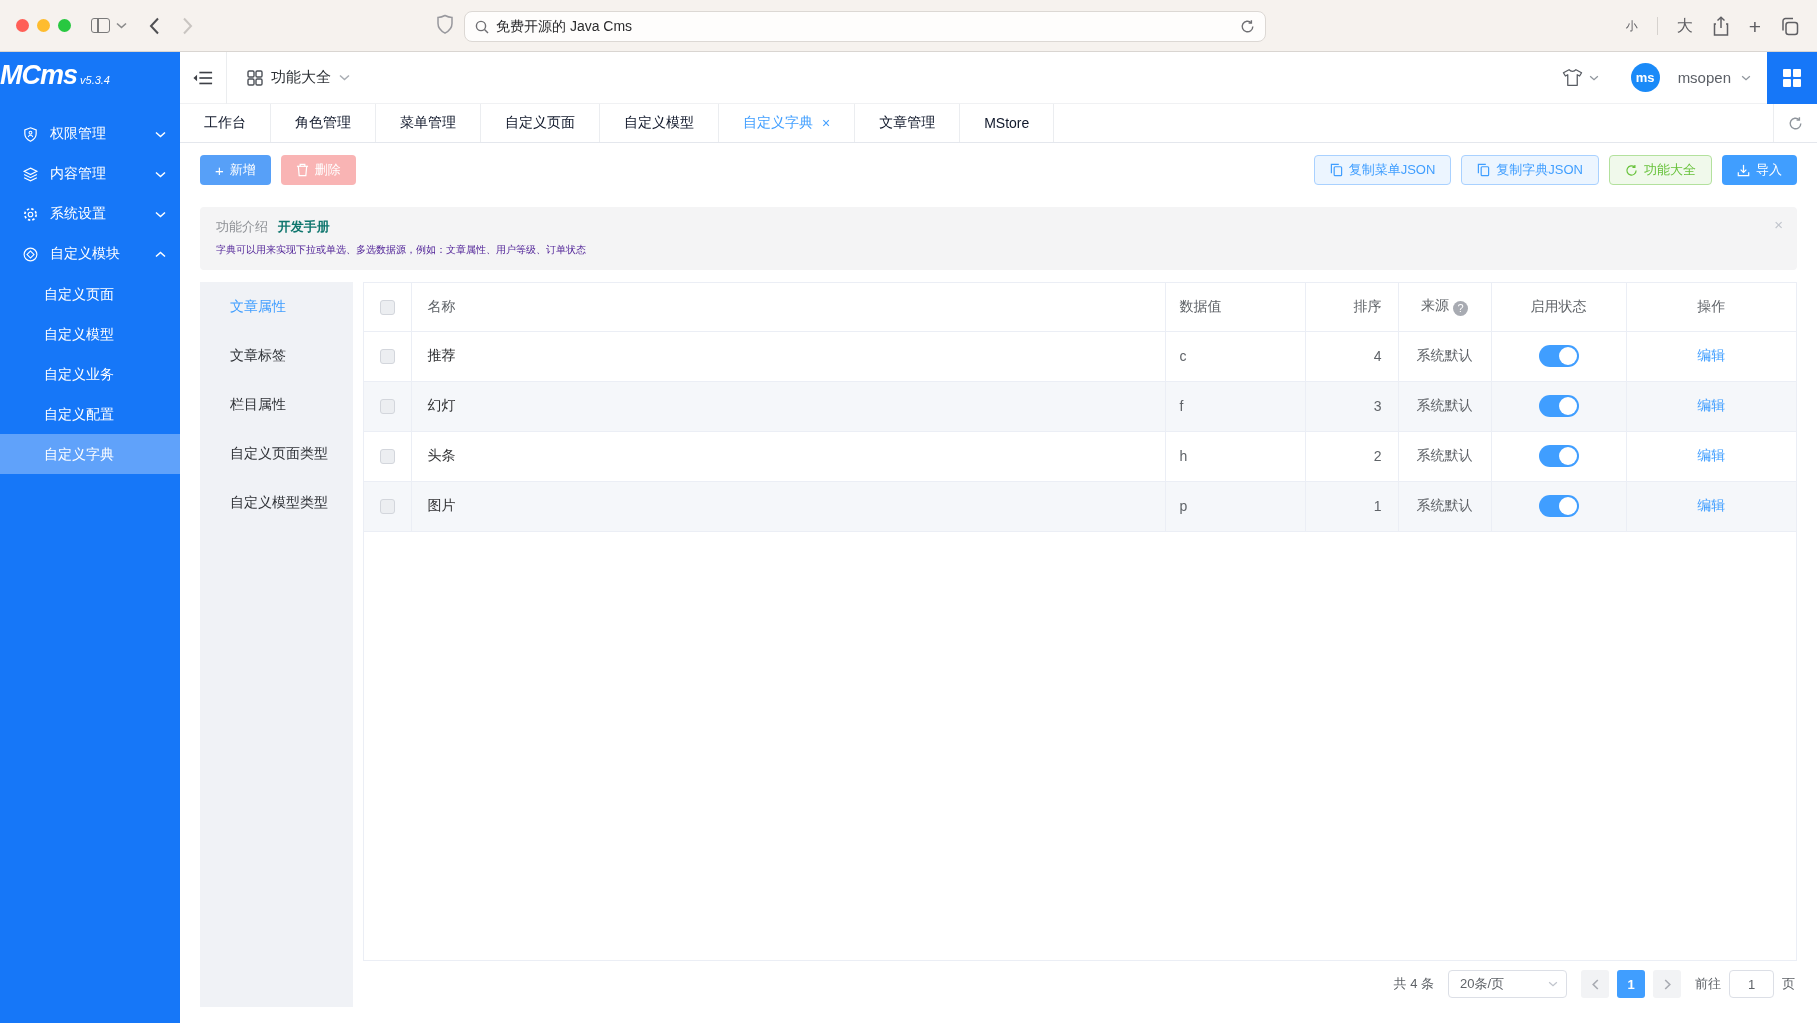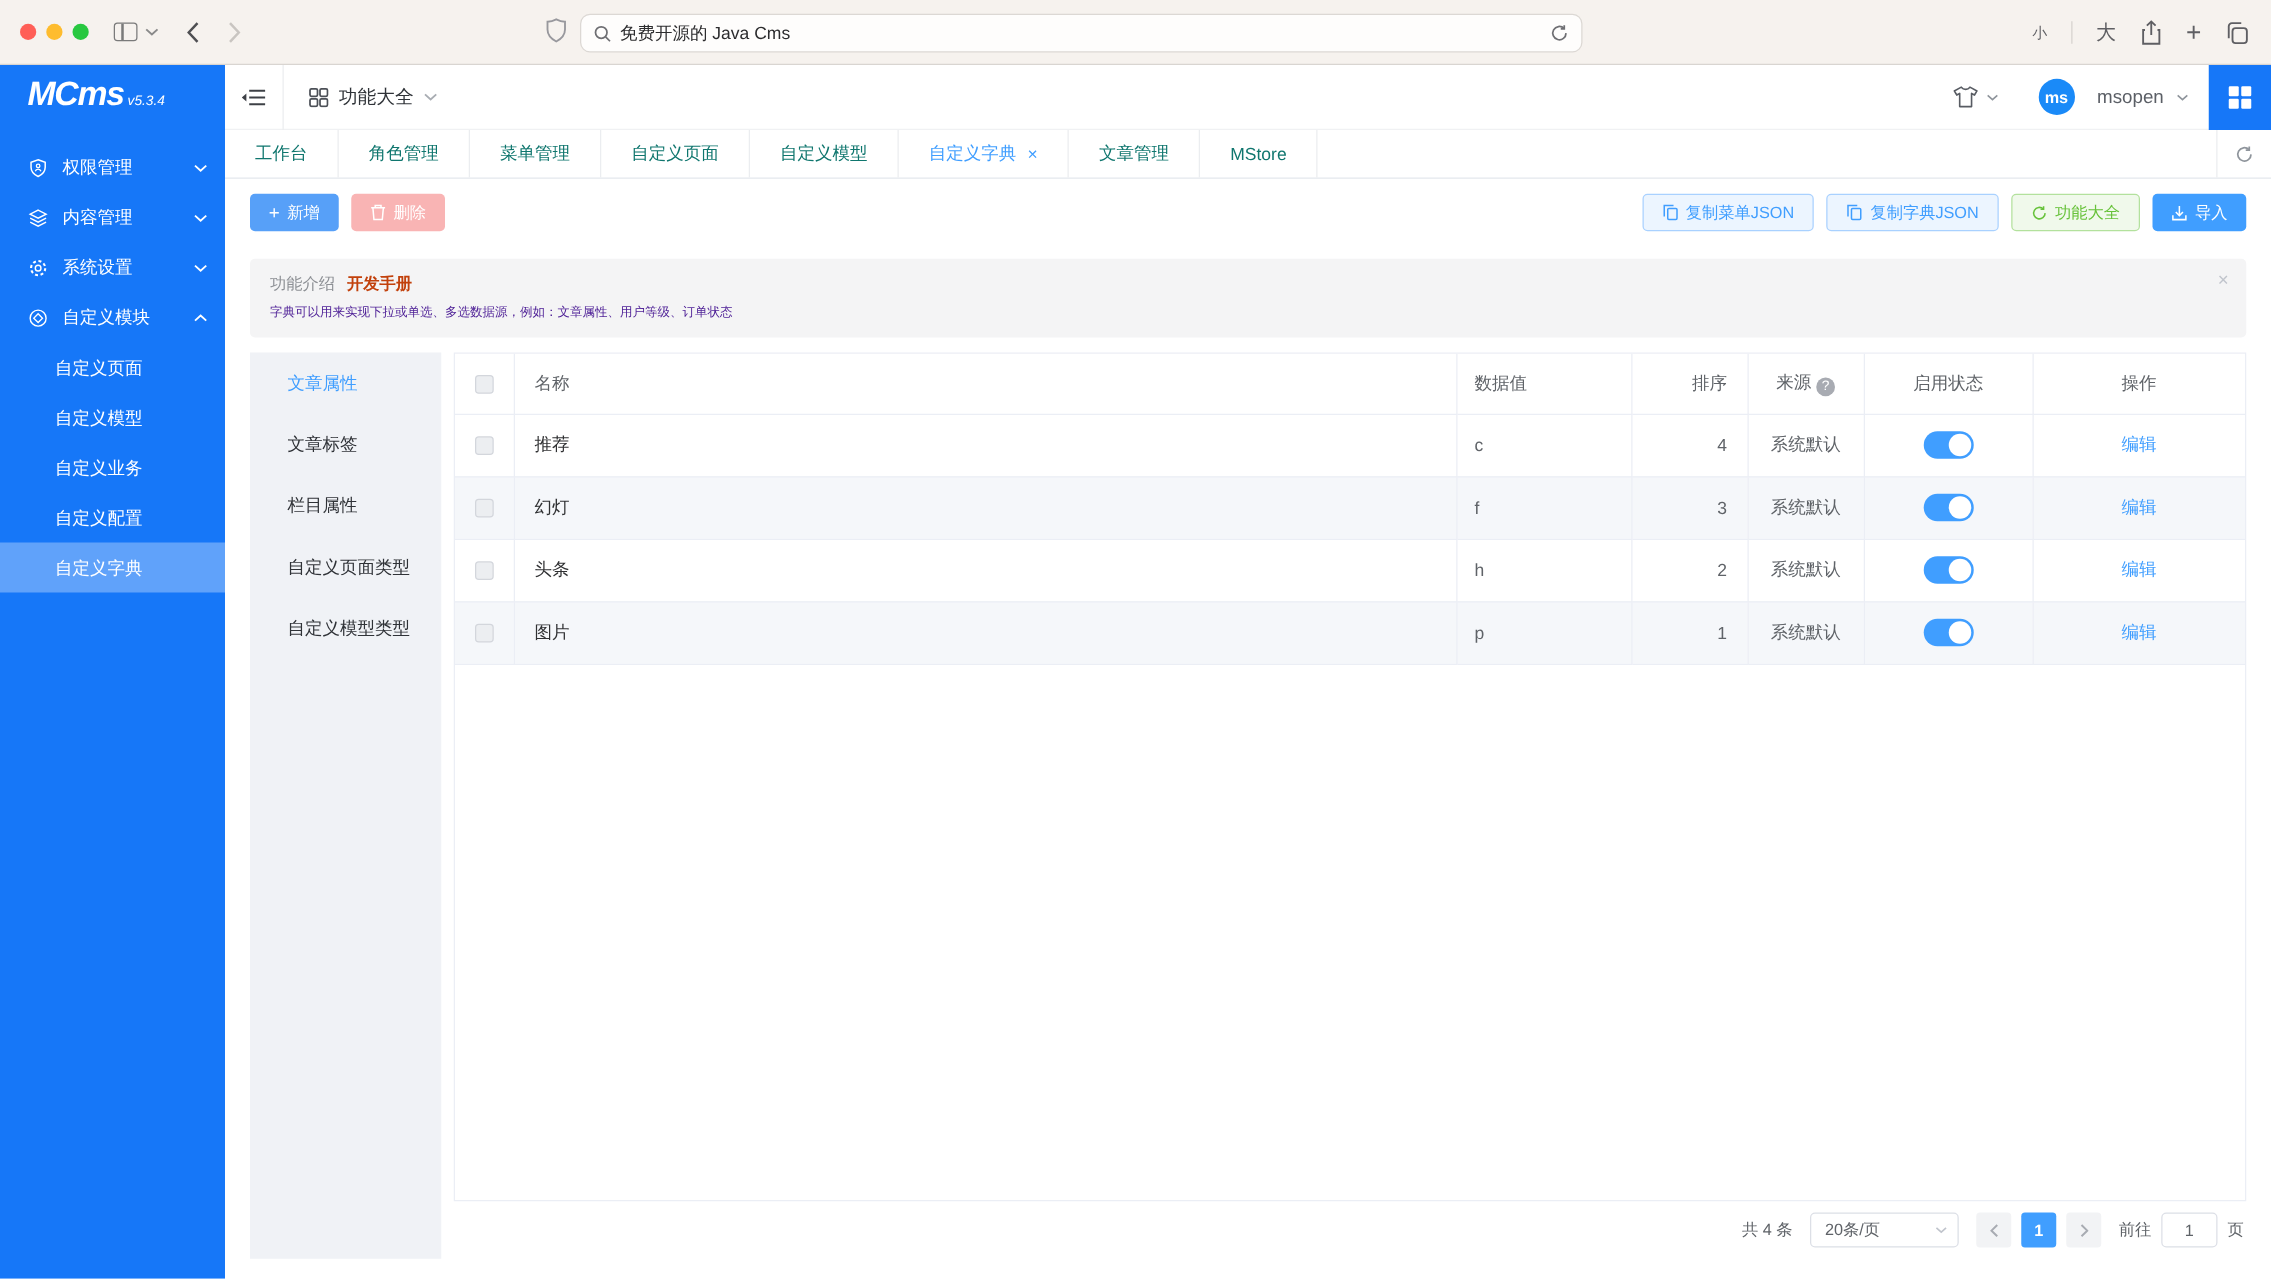--- a/index.html
+++ b/index.html
@@ -24,21 +24,21 @@
   .chrome-right { position:absolute; right:18px; top:0; height:52px; display:flex; align-items:center; gap:19px; color:#5f5f63; }
   .txtsize-s { font-size:12px; } .txtsize-l { font-size:16px; }
   .vline { width:1px; height:18px; background:#d6d2ce; }
   .plus-glyph { font-size:21px; font-weight:300; line-height:1; }
 
   
   .app { flex:1; display:flex; min-height:0; }
 
   
   .sidebar { width:180px; background:#1677f8; color:#fff; flex:0 0 auto; }
-  .logo { height:48px; margin-top:8px; display:flex; align-items:baseline; padding-left:22px; }
+  .logo { height:48px; margin-top:8px; display:flex; align-items:baseline; }
   .logo .brand { font-size:27px; font-weight:bold; font-style:italic; letter-spacing:-1px; }
   .logo .ver { font-size:11px; font-style:italic; margin-left:3px; }
   .menu { margin-top:6px; }
   .m-item { height:40px; display:flex; align-items:center; padding:0 14px 0 22px; gap:11px; font-size:14px; cursor:pointer; }
   .m-item svg { flex:0 0 auto; }
   .m-item .mlabel { flex:1; }
   .sub-item { height:40px; line-height:40px; padding-left:44px; font-size:14px; cursor:pointer; }
   .sub-item.active { background:rgba(255,255,255,0.32); }
 
   
@@ -51,40 +51,40 @@
   .appmenu { display:flex; align-items:center; gap:8px; margin-left:20px; color:#2f3338; font-size:15px; cursor:pointer; }
   .appmenu .caret { color:#a9adb3; }
   .tb-right { margin-left:auto; display:flex; align-items:center; gap:10px; margin-right:16px; color:#585c63; }
   .theme-grp { display:flex; align-items:center; gap:6px; margin-right:22px; cursor:pointer; }
   .avatar { width:29px; height:29px; border-radius:50%; background:#1a8af8; color:#fff; font-size:13px; font-weight:bold; display:flex; align-items:center; justify-content:center; }
   .uname { font-size:15px; color:#5b5f66; margin-left:8px; }
   .grid-btn { width:50px; height:52px; background:#1677f8; display:flex; align-items:center; justify-content:center; cursor:pointer; flex:0 0 auto; }
 
   
   .tabstrip { height:39px; display:flex; border-bottom:1px solid #e4e7ed; flex:0 0 auto; align-items:stretch; }
-  .tab { padding:0 24px; display:flex; align-items:center; font-size:14px; color:#0f766e; border-right:1px solid #ebedf0; cursor:pointer; white-space:nowrap; }
+  .tab { padding:0 24px; display:flex; align-items:center; font-size:14px; color:#0f172a; border-right:1px solid #ebedf0; cursor:pointer; white-space:nowrap; }
   .tab.active { color:#409eff; }
   .tab .tclose { margin-left:9px; font-size:14px; color:#409eff; }
   .strip-refresh { margin-left:auto; width:44px; display:flex; align-items:center; justify-content:center; border-left:1px solid #ebedf0; color:#8f959c; cursor:pointer; }
 
   
   .content { flex:1; padding:12px 20px 0; display:flex; flex-direction:column; min-height:0; }
   .toolbar { display:flex; align-items:center; height:30px; flex:0 0 auto; }
   .btn { height:30px; border-radius:4px; border:none; font-size:13px; display:inline-flex; align-items:center; gap:6px; padding:0 15px; cursor:pointer; font-family:inherit; }
   .btn-add { background:#57a0f8; color:#fff; }
   .btn-del { background:#f9b4b4; color:#fff; margin-left:10px; cursor:not-allowed; }
   .tb-rightgrp { margin-left:auto; display:flex; gap:10px; }
   .btn-plainblue { background:#ecf5ff; border:1px solid #a9d1ff; color:#409eff; }
   .btn-plaingreen { background:#f0f9eb; border:1px solid #b3e19d; color:#67c23a; }
   .btn-import { background:#409eff; color:#fff; }
   .plusg { font-size:15px; line-height:1; }
 
   .banner { margin-top:22px; background:#f4f4f5; border-radius:4px; padding:11px 40px 13px 16px; position:relative; flex:0 0 auto; }
   .banner .b1 { font-size:13px; color:#8d9095; }
-  .banner .b1 .blink { color:#c2410c; font-weight:bold; margin-left:6px; cursor:pointer; }
+  .banner .b1 .blink { color:#0f766e; font-weight:bold; margin-left:6px; cursor:pointer; }
   .banner .b2 { font-size:10px; color:#4c1d95; margin-top:7px; }
   .banner .bclose { position:absolute; right:14px; top:9px; color:#c0c4cc; font-size:15px; cursor:pointer; }
 
   .bodyrow { flex:1; display:flex; gap:10px; margin-top:12px; padding-bottom:16px; min-height:0; }
   .dictnav { width:153px; background:#f0f2f6; flex:0 0 auto; }
   .dn-item { height:49px; line-height:49px; padding-left:30px; font-size:14px; color:#2f3237; cursor:pointer; }
   .dn-item.active { color:#409eff; }
 
   .table-area { flex:1; display:flex; flex-direction:column; min-width:0; }
   .table-card { flex:1; border:1px solid #ebeef5; overflow:hidden; }

